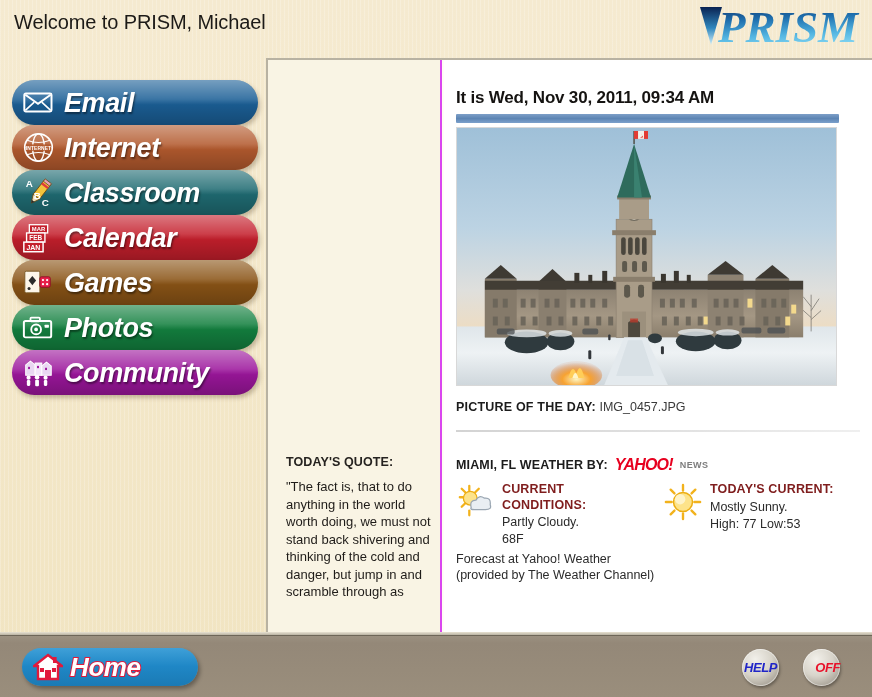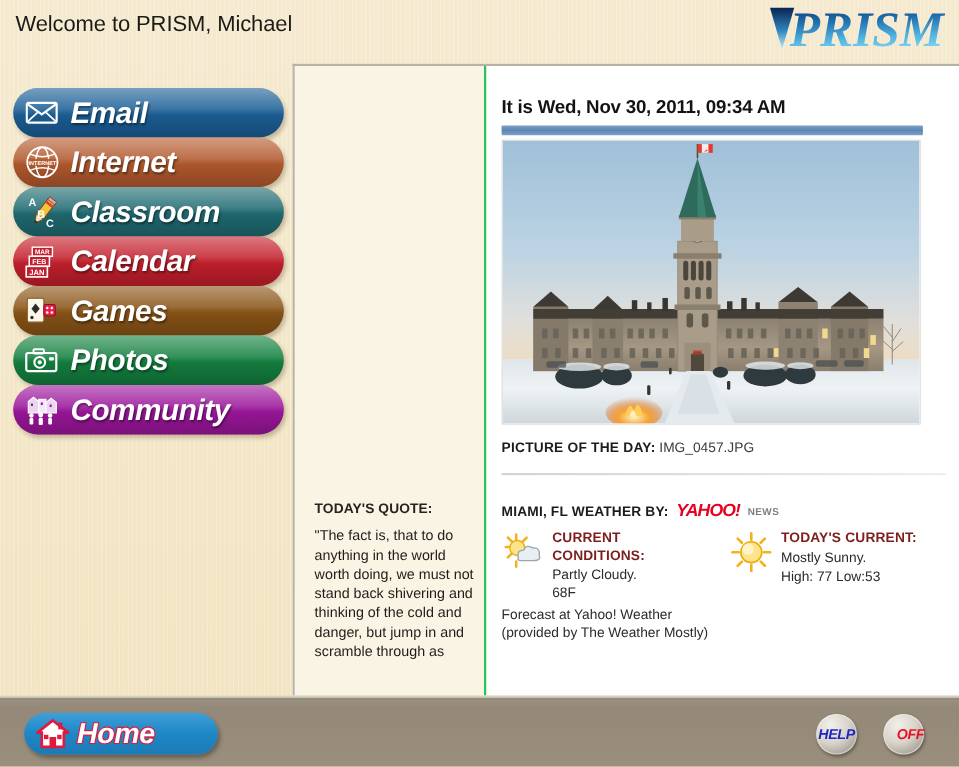--- a/index.html
+++ b/index.html
@@ -118,21 +118,21 @@
     border-left: 2px solid #b8b2a2;
     border-top: 2px solid #b8b2a2;
   }
 
   
   #quote-col {
     position: absolute;
     left: 0; top: 0;
     width: 174px; height: 100%;
     background: #f9f4e4;
-    border-right: 2px solid #22c55e;
+    border-right: 2px solid #d946ef;
     padding: 395px 8px 0 18px;
   }
   #quote-heading {
     font-size: 12.5px;
     font-weight: bold;
     color: #262320;
     letter-spacing: 0.1px;
     margin-bottom: 9px;
   }
   #quote-text {
@@ -694,21 +694,21 @@
           <div>
             <div class="whead">TODAY'S CURRENT:</div>
             <div class="wval">Mostly Sunny.</div>
             <div class="wval">High: 77 Low:53</div>
           </div>
         </div>
       </div>
 
       <div id="weather-credit">
         <div>Forecast at Yahoo! Weather</div>
-        <div>(provided by The Weather Mostly)</div>
+        <div>(provided by The Weather Channel)</div>
       </div>
 
     </div>
   </div>
 
   <div id="footer">
 
     <button id="home-btn">
       <span class="hico">
         <svg viewBox="0 0 30 28" width="30" height="28">

